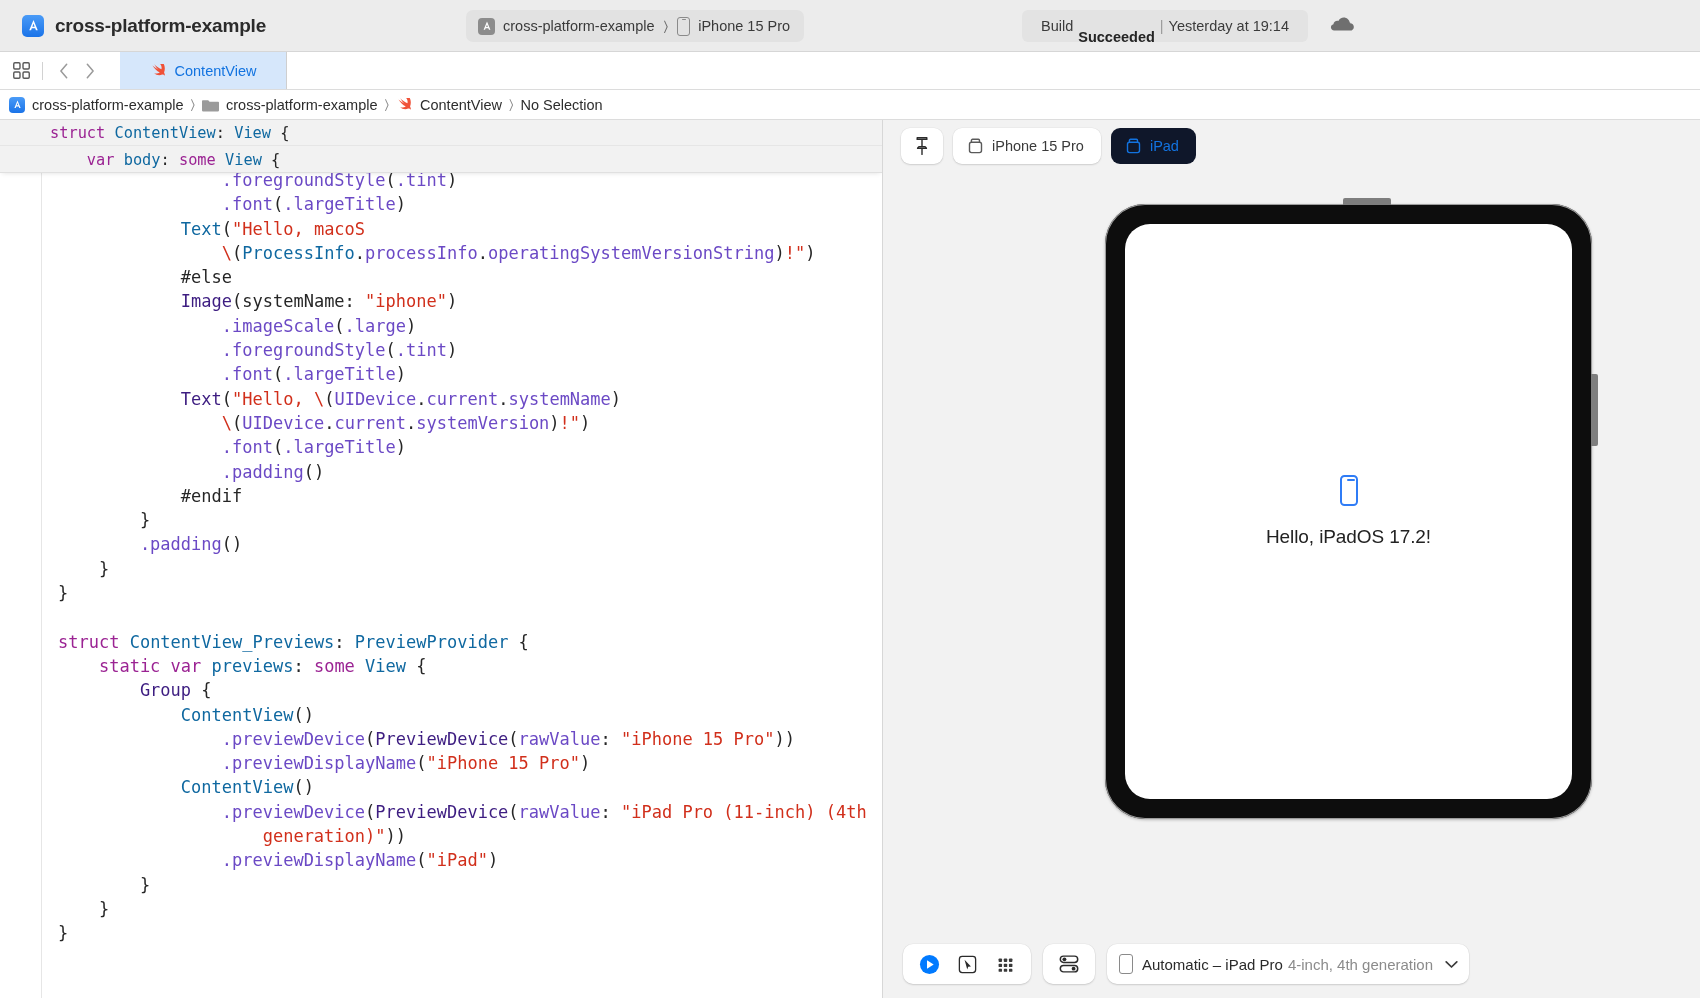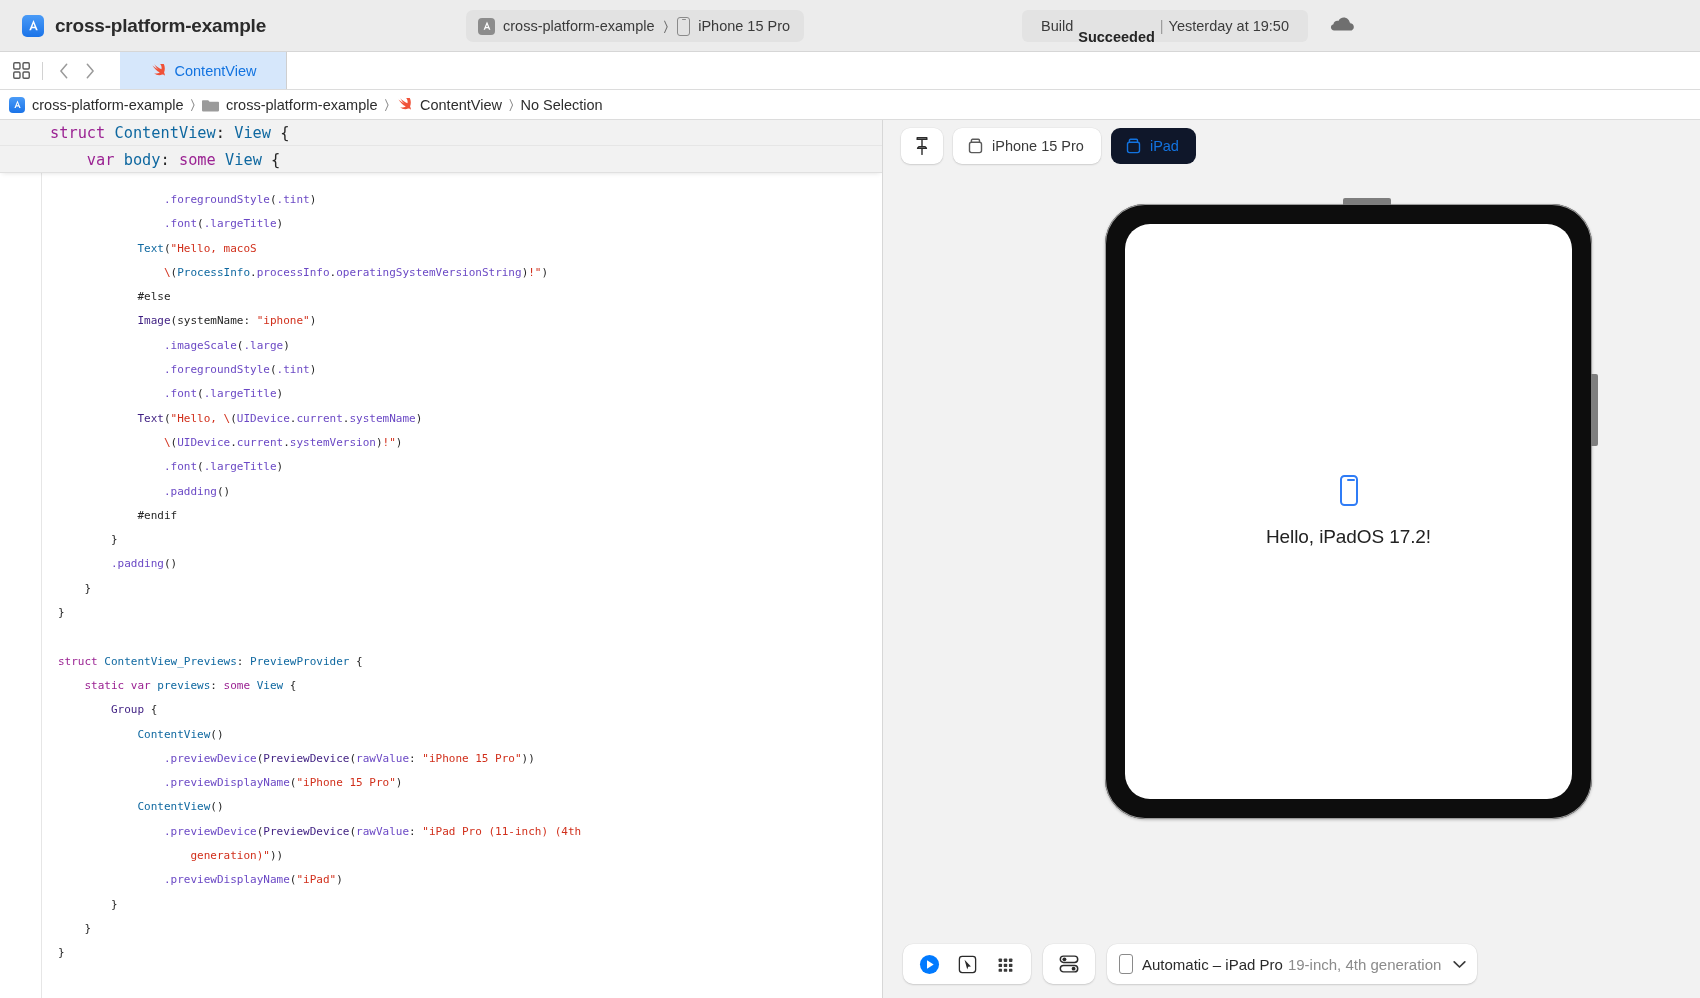--- a/index.html
+++ b/index.html
@@ -116,24 +116,24 @@
   .sticky-wrap { position: absolute; left: 0; right: 0; top: 0; z-index: 5; }
   .sticky-line {
     height: 26px;
     background: #f2f2f2;
     display: flex; align-items: center;
   }
   .sticky-line.second { box-shadow: 0 1px 0 #e0e0e0, 0 3px 5px -2px rgba(0,0,0,0.13); }
   .sticky-line.first { border-bottom: 1px solid #e6e6e6; }
 
   pre.code {
-    position: absolute; left: 0; top: 60px;
+    position: absolute; left: 0; top: 40px;
     margin: 0; padding: 8px;
     font-family: "DejaVu Sans Mono", monospace;
-    font-size: 11px;
+    font-size: 17px;
     line-height: 24.3px;
     color: #262626;
     white-space: pre;
   }
   .ln { display: block; height: 24.3px; padding-left: 50px; }
   .sticky-line .ln { padding-left: 50px; font-family: "DejaVu Sans Mono", monospace; font-size: 15.3px; line-height: 26px; white-space: pre; color:#262626;text-align:center; }
 
   
   .kw   { color: #9b2393; }          
   .typ  { color: #0f68a0; }          
@@ -238,21 +238,21 @@
       <span class="lbl">cross-platform-example</span>
       <span class="chev-sep">〉</span>
       <span class="dev-glyph"></span>
       <span class="lbl">iPhone 15 Pro</span>
     </div>
 
     <div class="tb-status">
       <span>Build</span>
       <b>Succeeded</b>
       <span class="bar">|</span>
-      <span>Yesterday at 19:50</span>
+      <span>Yesterday at 19:14</span>
     </div>
 
     <div class="tb-cloud">
       <svg viewBox="0 0 34 24">
         <path fill="#6f6f6f" d="M26.4 10.1c-.2 0-.4 0-.6 0C25.2 6.3 21.9 3.4 18 3.4c-3.1 0-5.8 1.9-7 4.6-.4-.1-.9-.2-1.4-.2-2.6 0-4.8 2-5.1 4.5-1.9.4-3.3 2.1-3.3 4.1 0 2.3 1.9 4.2 4.2 4.2h21c2.6 0 4.8-2.2 4.8-4.8s-2.2-4.7-4.8-4.7z"></path>
       </svg>
     </div>
   </div>
 
   <div id="tabbar">
@@ -412,21 +412,21 @@
               <circle cx="7" cy="6.9" r="2.1" fill="#2b2b2b"></circle>
               <rect x="2.5" y="13.6" width="19" height="7" rx="3.5" fill="none" stroke="#2b2b2b" stroke-width="1.6"></rect>
               <circle cx="17" cy="17.1" r="2.1" fill="#2b2b2b"></circle>
             </svg>
           </span>
         </div>
 
         <div class="dev-select">
           <span class="dsel-glyph"></span>
           <span class="t1">Automatic – iPad Pro</span>
-          <span class="t2">19-inch, 4th generation</span>
+          <span class="t2">4-inch, 4th generation</span>
           <span class="chev-d">
             <svg viewBox="0 0 13 9">
                 <path d="M1.2 1.8 6.5 7l5.3-5.2" fill="none" stroke="#3a3a3a" stroke-width="1.7" stroke-linecap="round" stroke-linejoin="round"></path>
               </svg>
           </span>
         </div>
       </div>
 
     </div>
   </div>

